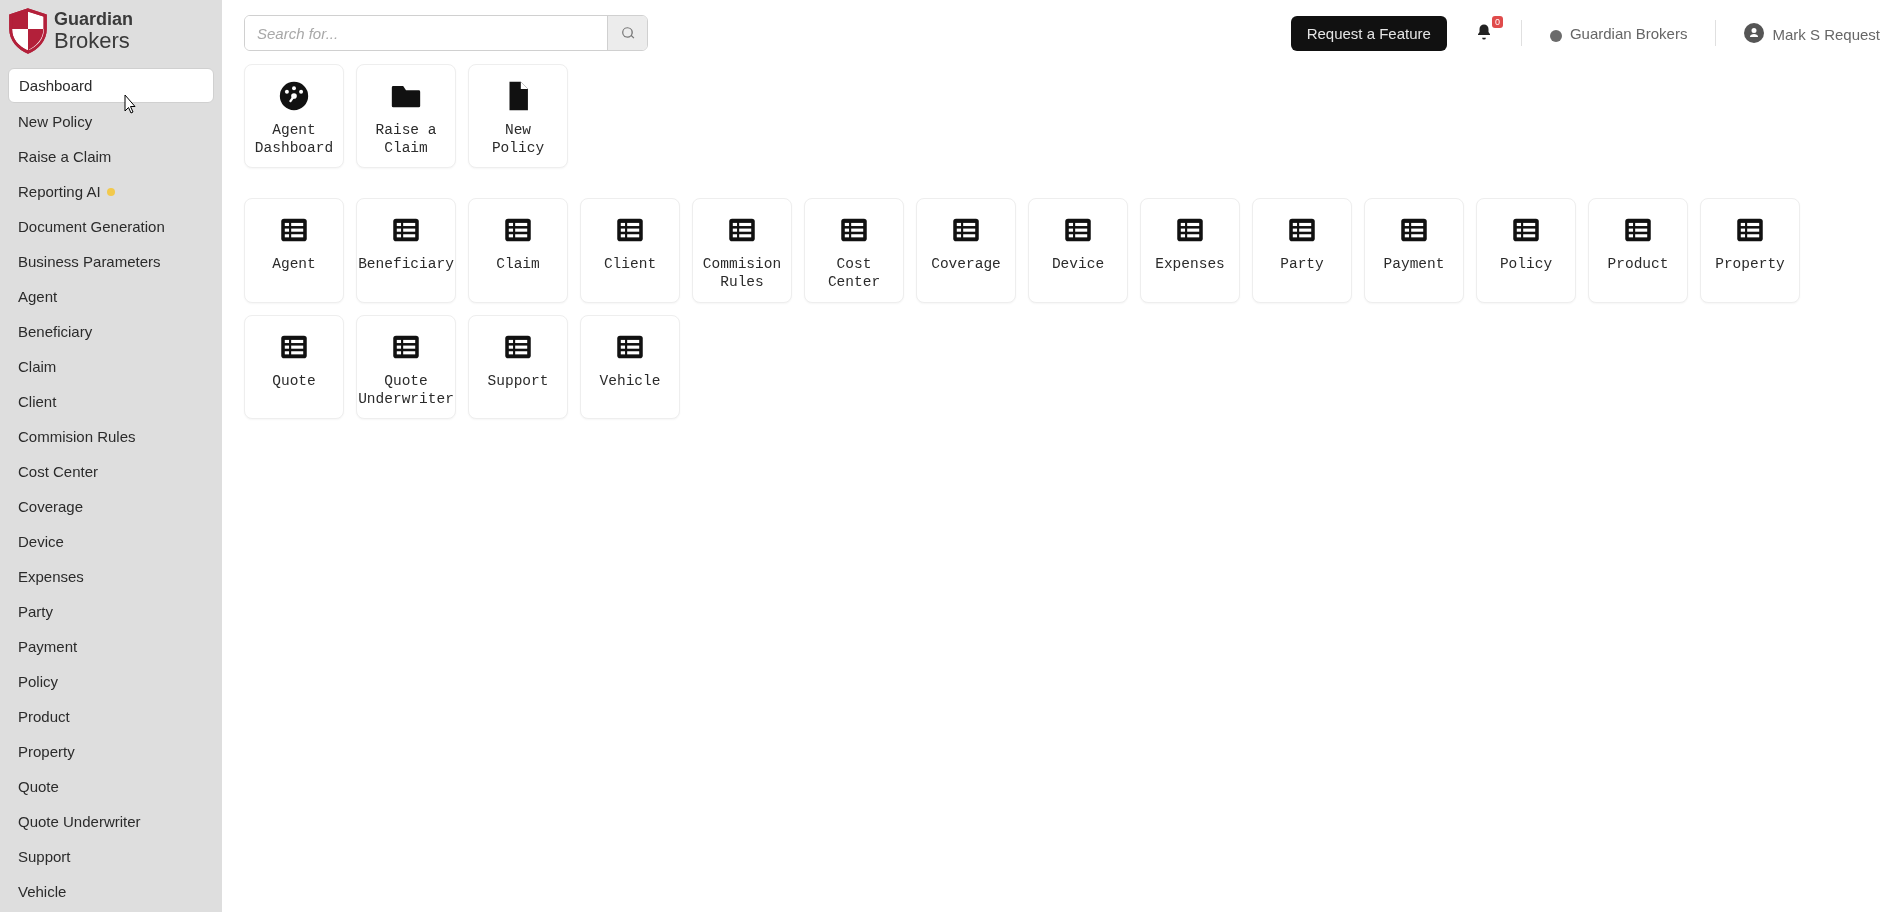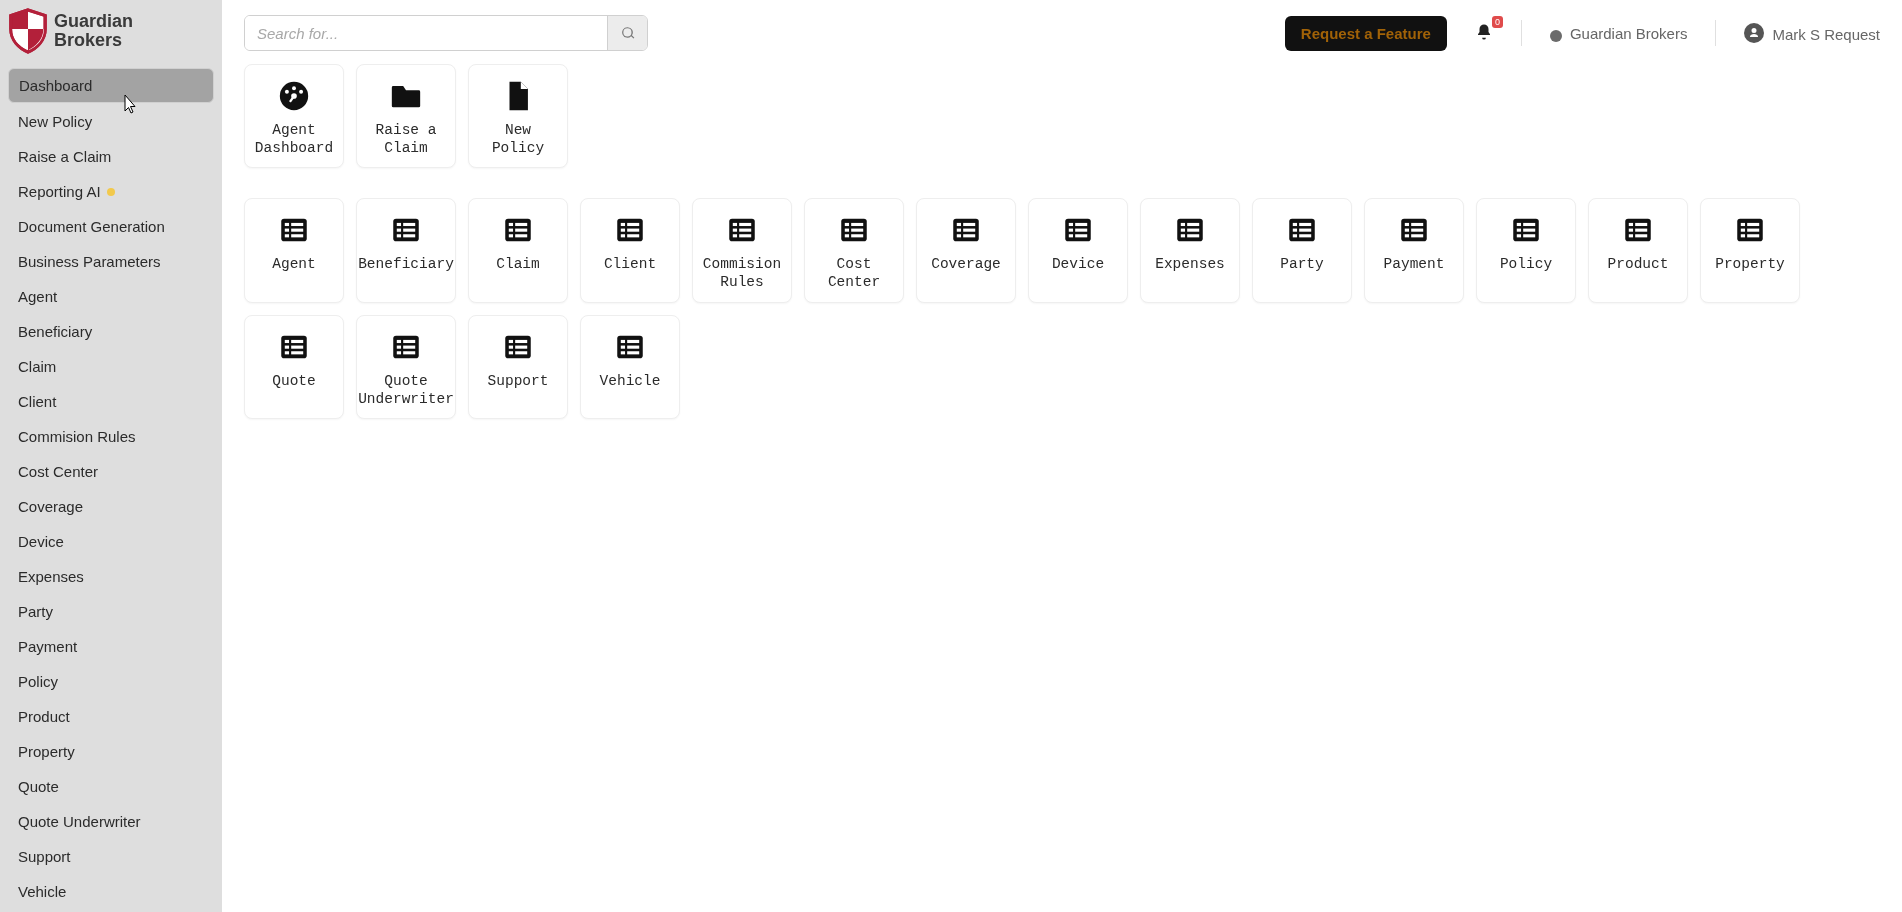--- a/index.html
+++ b/index.html
@@ -27,35 +27,35 @@
     padding: 4px 6px 6px 6px;
   }
   .logo-shield {
     width: 44px; height: 50px;
     position: relative;
     margin-right: 4px;
   }
   .logo-shield svg { width: 100%; height: 100%; }
   .logo-text { line-height: 1.05; }
   .logo-text .t1 { font-weight: 700; font-size: 18px; color: #3a3a3a; }
-  .logo-text .t2 { font-weight: 700; font-size: 18px; color: #3a3a3a; }
+  .logo-text .t2 { font-weight: 400; font-size: 22px; color: #3a3a3a; }
   .side-nav { padding: 6px 8px 0 8px; }
   .side-item {
     padding: 8px 10px;
     font-size: 15px;
     color: #2b2b2b;
     border-radius: 6px;
     margin-bottom: 2px;
     cursor: pointer;
     display: flex;
     align-items: center;
     gap: 6px;
   }
   .side-item.active {
-    background: #a3a3a3;
+    background: #ffffff;
     border: 1px solid #d0d0d0;
   }
   .side-badge {
     width: 8px; height: 8px; border-radius: 50%;
     background: #f2c94c;
     display: inline-block;
   }
 
   
   .topbar {
@@ -96,22 +96,22 @@
   .search-btn svg { width: 14px; height: 14px; fill: #777; }
 
   .top-right {
     margin-left: auto;
     display: flex;
     align-items: center;
     gap: 28px;
   }
   .req-btn {
     background: #111;
-    color: #a16207;
-    font-weight: 700;
+    color: #e5e5e5;
+    font-weight: 400;
     font-size: 15px;
     border-radius: 6px;
     padding: 9px 16px;
     cursor: pointer;
   }
   .bell-wrap { position: relative; cursor: pointer; }
   .bell-wrap svg { width: 18px; height: 20px; fill: #222; }
   .bell-badge {
     position: absolute;
     top: -6px; right: -10px;

